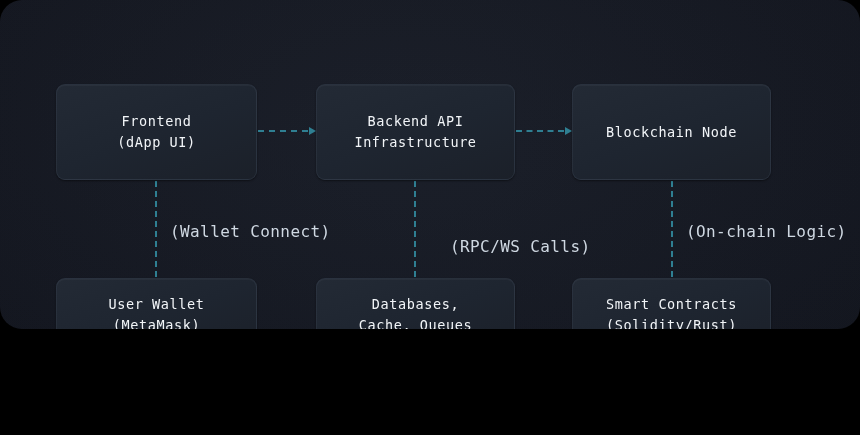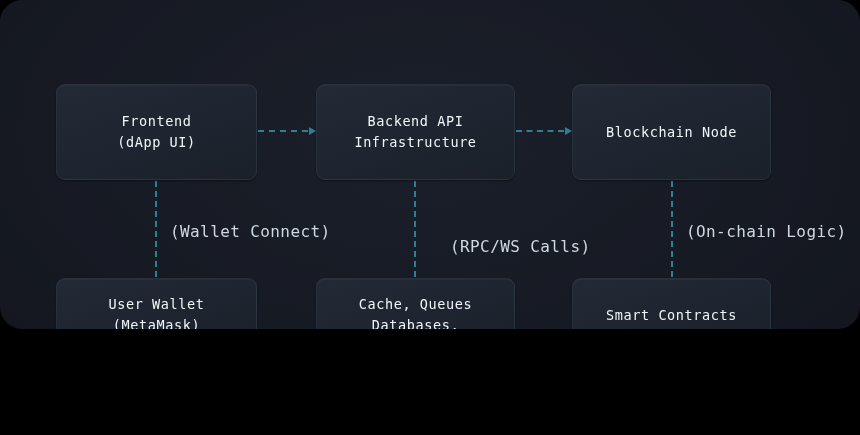--- a/index.html
+++ b/index.html
@@ -148,26 +148,27 @@
     <div class="node col-3 row-top">
       <div class="node-line">Blockchain Node</div>
     </div>
 
     <div class="node col-1 row-bottom">
       <div class="node-line">User Wallet</div>
       <div class="node-line">(MetaMask)</div>
     </div>
 
     <div class="node col-2 row-bottom">
+      <div class="node-line">Databases,</div>
       <div class="node-line">Cache, Queues</div>
-      <div class="node-line">Databases,</div>
     </div>
 
     <div class="node col-3 row-bottom">
       <div class="node-line">Smart Contracts</div>
+      <div class="node-line">(Solidity/Rust)</div>
     </div>
 
     <div class="h-conn h-1">
       <div class="h-dash"></div>
       <div class="h-head"></div>
     </div>
 
     <div class="h-conn h-2">
       <div class="h-dash"></div>
       <div class="h-head"></div>

